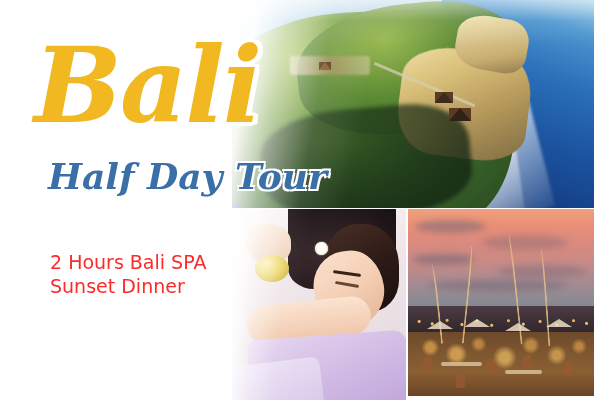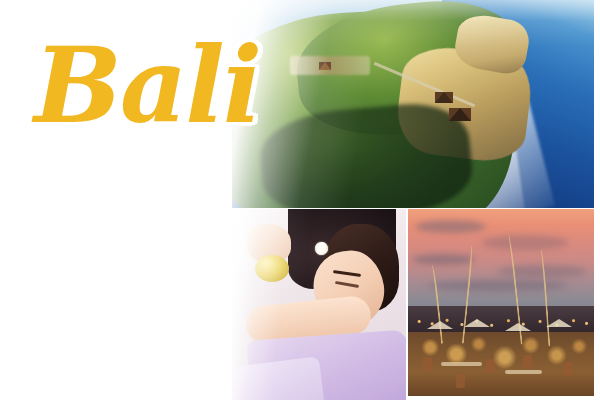--- a/index.html
+++ b/index.html
@@ -530,17 +530,20 @@
     <div class="chair ch3"></div>
     <div class="chair ch4"></div>
     <div class="chair ch5"></div>
     <div class="table tb1"></div>
     <div class="table tb2"></div>
     <div class="dn-glow"></div>
   </div>
 
   <div class="title-bali">Bali</div>
 
+  <div class="title-sub">Half Day Tour</div>
 
   <ul class="features">
+    <li>2 Hours Bali SPA</li>
+    <li>Sunset Dinner</li>
   </ul>
 
 </div>
 
 </body></html>

